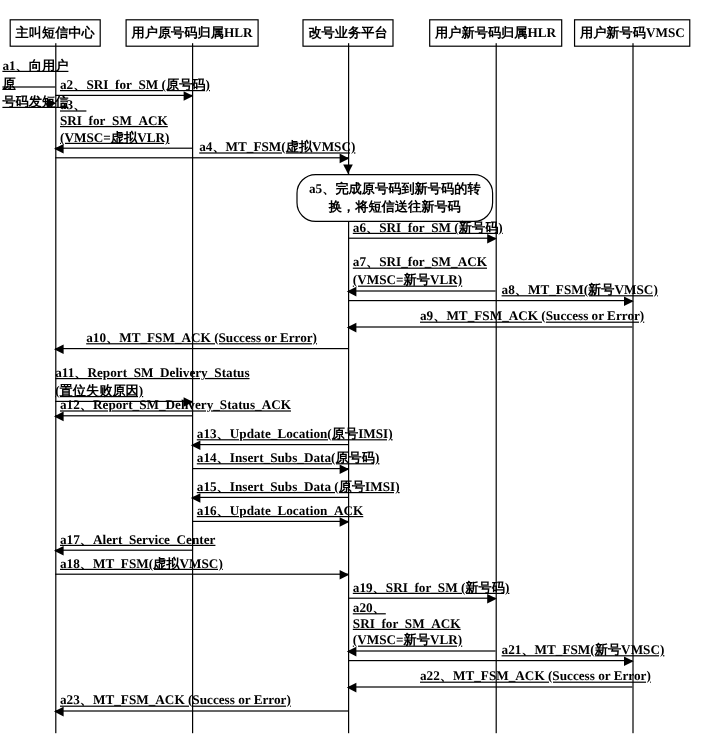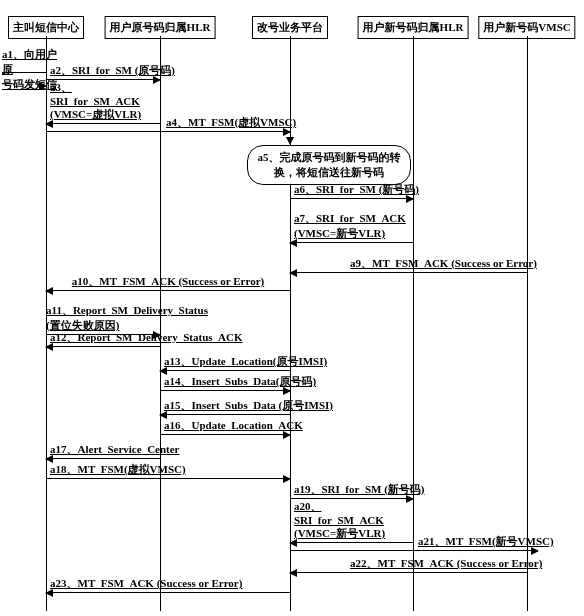--- a/index.html
+++ b/index.html
@@ -147,20 +147,25 @@
       <div class="arrow-r"></div>
   </div>
 
   <div class="msg" style="left:290px; width:123px; top:217px; height:26px;">
     <div class="label underline" style="white-space:pre-line;">a7、SRI_for_SM_ACK
 (VMSC=新号VLR)</div>
     <div class="line"></div>
       <div class="arrow-l"></div>
   </div>
 
+  <div class="msg" style="left:290px; width:237px; top:237px;">
+    <div class="label underline" style="left:128px;">a8、MT_FSM(新号VMSC)</div>
+    <div class="line"></div>
+      <div class="arrow-r"></div>
+  </div>
 
   <div class="msg" style="left:290px; width:237px; top:259px;">
     <div class="label underline" style="left:60px;">a9、MT_FSM_ACK (Success or Error)</div>
     <div class="line"></div>
       <div class="arrow-l"></div>
   </div>
 
   <div class="msg" style="left:46px; width:244px; top:277px;text-align:center;">
     <div class="label underline">a10、MT_FSM_ACK (Success or Error)</div>
     <div class="line"></div>
@@ -222,21 +227,21 @@
       <div class="arrow-r"></div>
   </div>
 
   <div class="msg" style="left:290px; width:123px; top:517px; height:26px;">
     <div class="label underline" style="white-space:pre-line;">a20、SRI_for_SM_ACK
 (VMSC=新号VLR)</div>
     <div class="line"></div>
       <div class="arrow-l"></div>
   </div>
 
-  <div class="msg" style="left:290px; width:237px; top:537px;padding-left:11px;">
+  <div class="msg" style="left:290px; width:237px; top:537px;">
     <div class="label underline" style="left:128px;">a21、MT_FSM(新号VMSC)</div>
     <div class="line"></div>
       <div class="arrow-r"></div>
   </div>
 
   <div class="msg" style="left:290px; width:237px; top:559px;">
     <div class="label underline" style="left:60px;">a22、MT_FSM_ACK (Success or Error)</div>
     <div class="line"></div>
       <div class="arrow-l"></div>
   </div>

